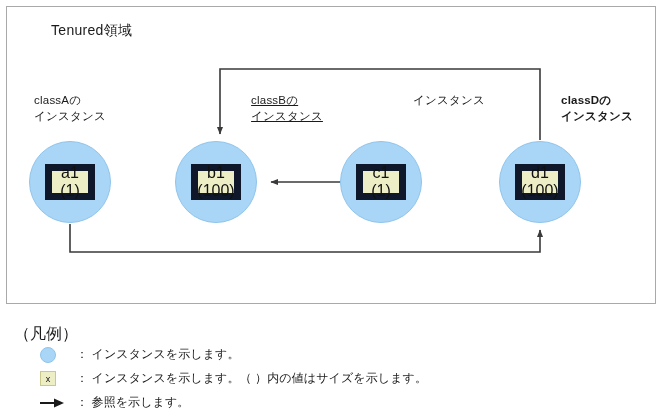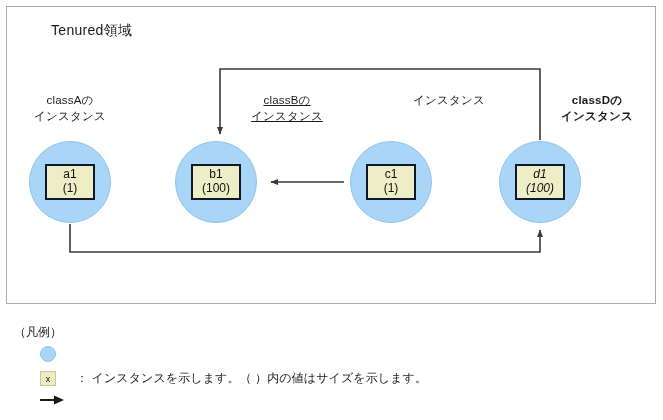--- a/index.html
+++ b/index.html
@@ -63,53 +63,53 @@
     box-sizing: border-box;
   }
   .instance .member {
     position: absolute;
     left: 50%;
     top: 50%;
     transform: translate(-50%, -50%);
     width: 50px;
     height: 36px;
     background: #eeeec6;
-    border: 2px solid #0f172a;
+    border: 7px solid #0f172a;
     box-sizing: border-box;
     display: flex;
     flex-direction: column;
     align-items: center;
     justify-content: center;
     line-height: 1.15;
-    font-size: 12px;
+    font-size: 16px;
     color: #111;
   }
 
   .node-label {
     position: absolute;
     transform: translateX(-50%);
-    text-align: center;
+    text-align: left;
     font-size: 11.5px;
     line-height: 1.42;
     letter-spacing: 0.2px;
     white-space: nowrap;
   }
 
   
   #legend {
     position: absolute;
     left: 0;
     top: 312px;
     width: 663px;
   }
   #legend-title {
     position: absolute;
     left: 14px;
     top: 12px;
-    font-size: 12px;
+    font-size: 16px;
   }
   .legend-row {
     position: absolute;
     left: 40px;
     display: flex;
     align-items: center;
     font-size: 12px;
     white-space: nowrap;
   }
   #legend-row-instance { top: 34px; }
@@ -195,53 +195,55 @@
 </div>
 
 <div class="instance" style="left:216px; top:182px;">
   <div class="bubble"></div>
   <div class="member">
     <span>b1</span>
     <span>(100)</span>
   </div>
 </div>
 
-<div class="instance" style="left:391px; top:182px;">
+<div class="instance" style="left:381px; top:182px;">
   <div class="bubble"></div>
   <div class="member">
     <span>c1</span>
     <span>(1)</span>
   </div>
 </div>
 
-<div class="instance" style="left:540px; top:182px;font-style:italic;">
+<div class="instance" style="left:540px; top:182px;">
   <div class="bubble"></div>
   <div class="member">
     <span>d1</span>
     <span>(100)</span>
   </div>
 </div>
 
 <div id="legend">
   <div id="legend-title">（凡例）</div>
 
   <div class="legend-row" id="legend-row-instance">
     <span class="legend-key">
       <span class="legend-circle"></span>
     </span>
+    <span class="legend-text">： インスタンスを示します。</span>
   </div>
 
   <div class="legend-row" id="legend-row-member">
     <span class="legend-key">
       <span class="legend-box">x</span>
     </span>
     <span class="legend-text">： インスタンスを示します。（ ）内の値はサイズを示します。</span>
   </div>
 
   <div class="legend-row" id="legend-row-ref">
     <span class="legend-key">
       <svg class="legend-arrow" width="28" height="12" viewBox="0 0 28 12">
         <path d="M0,6 L16,6" stroke="#1a1a1a" stroke-width="2" fill="none"></path>
         <path d="M14,1.5 L24,6 L14,10.5 z" fill="#1a1a1a"></path>
       </svg>
     </span>
+    <span class="legend-text">： 参照を示します。</span>
   </div>
 </div>
 
 </body></html>

